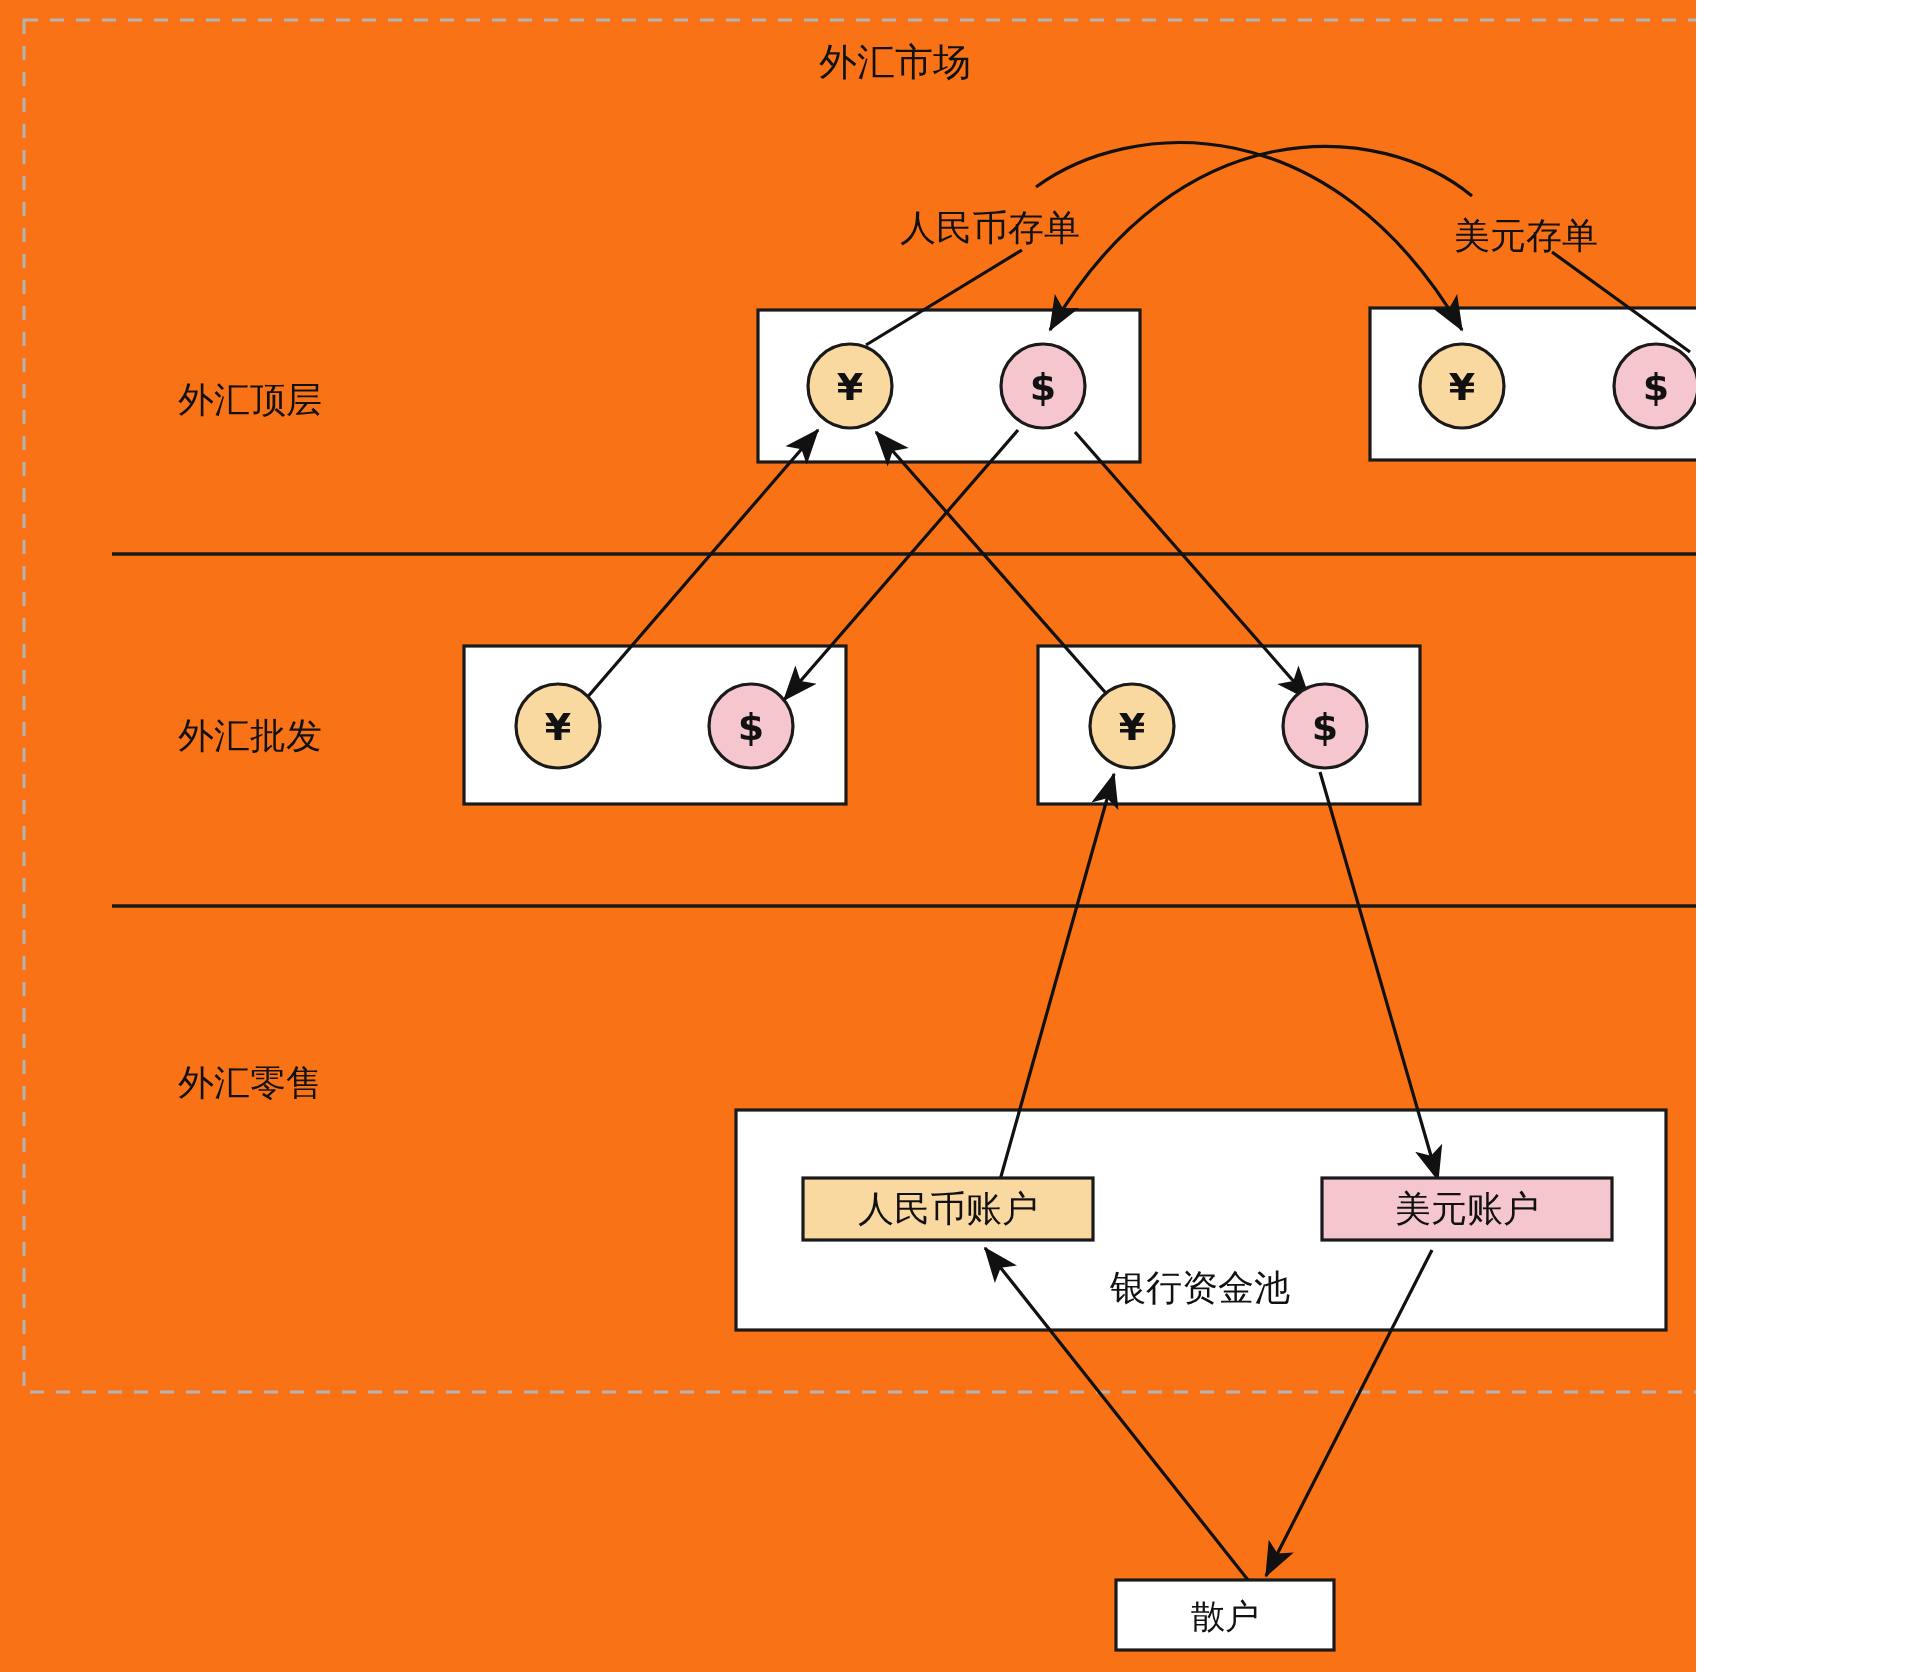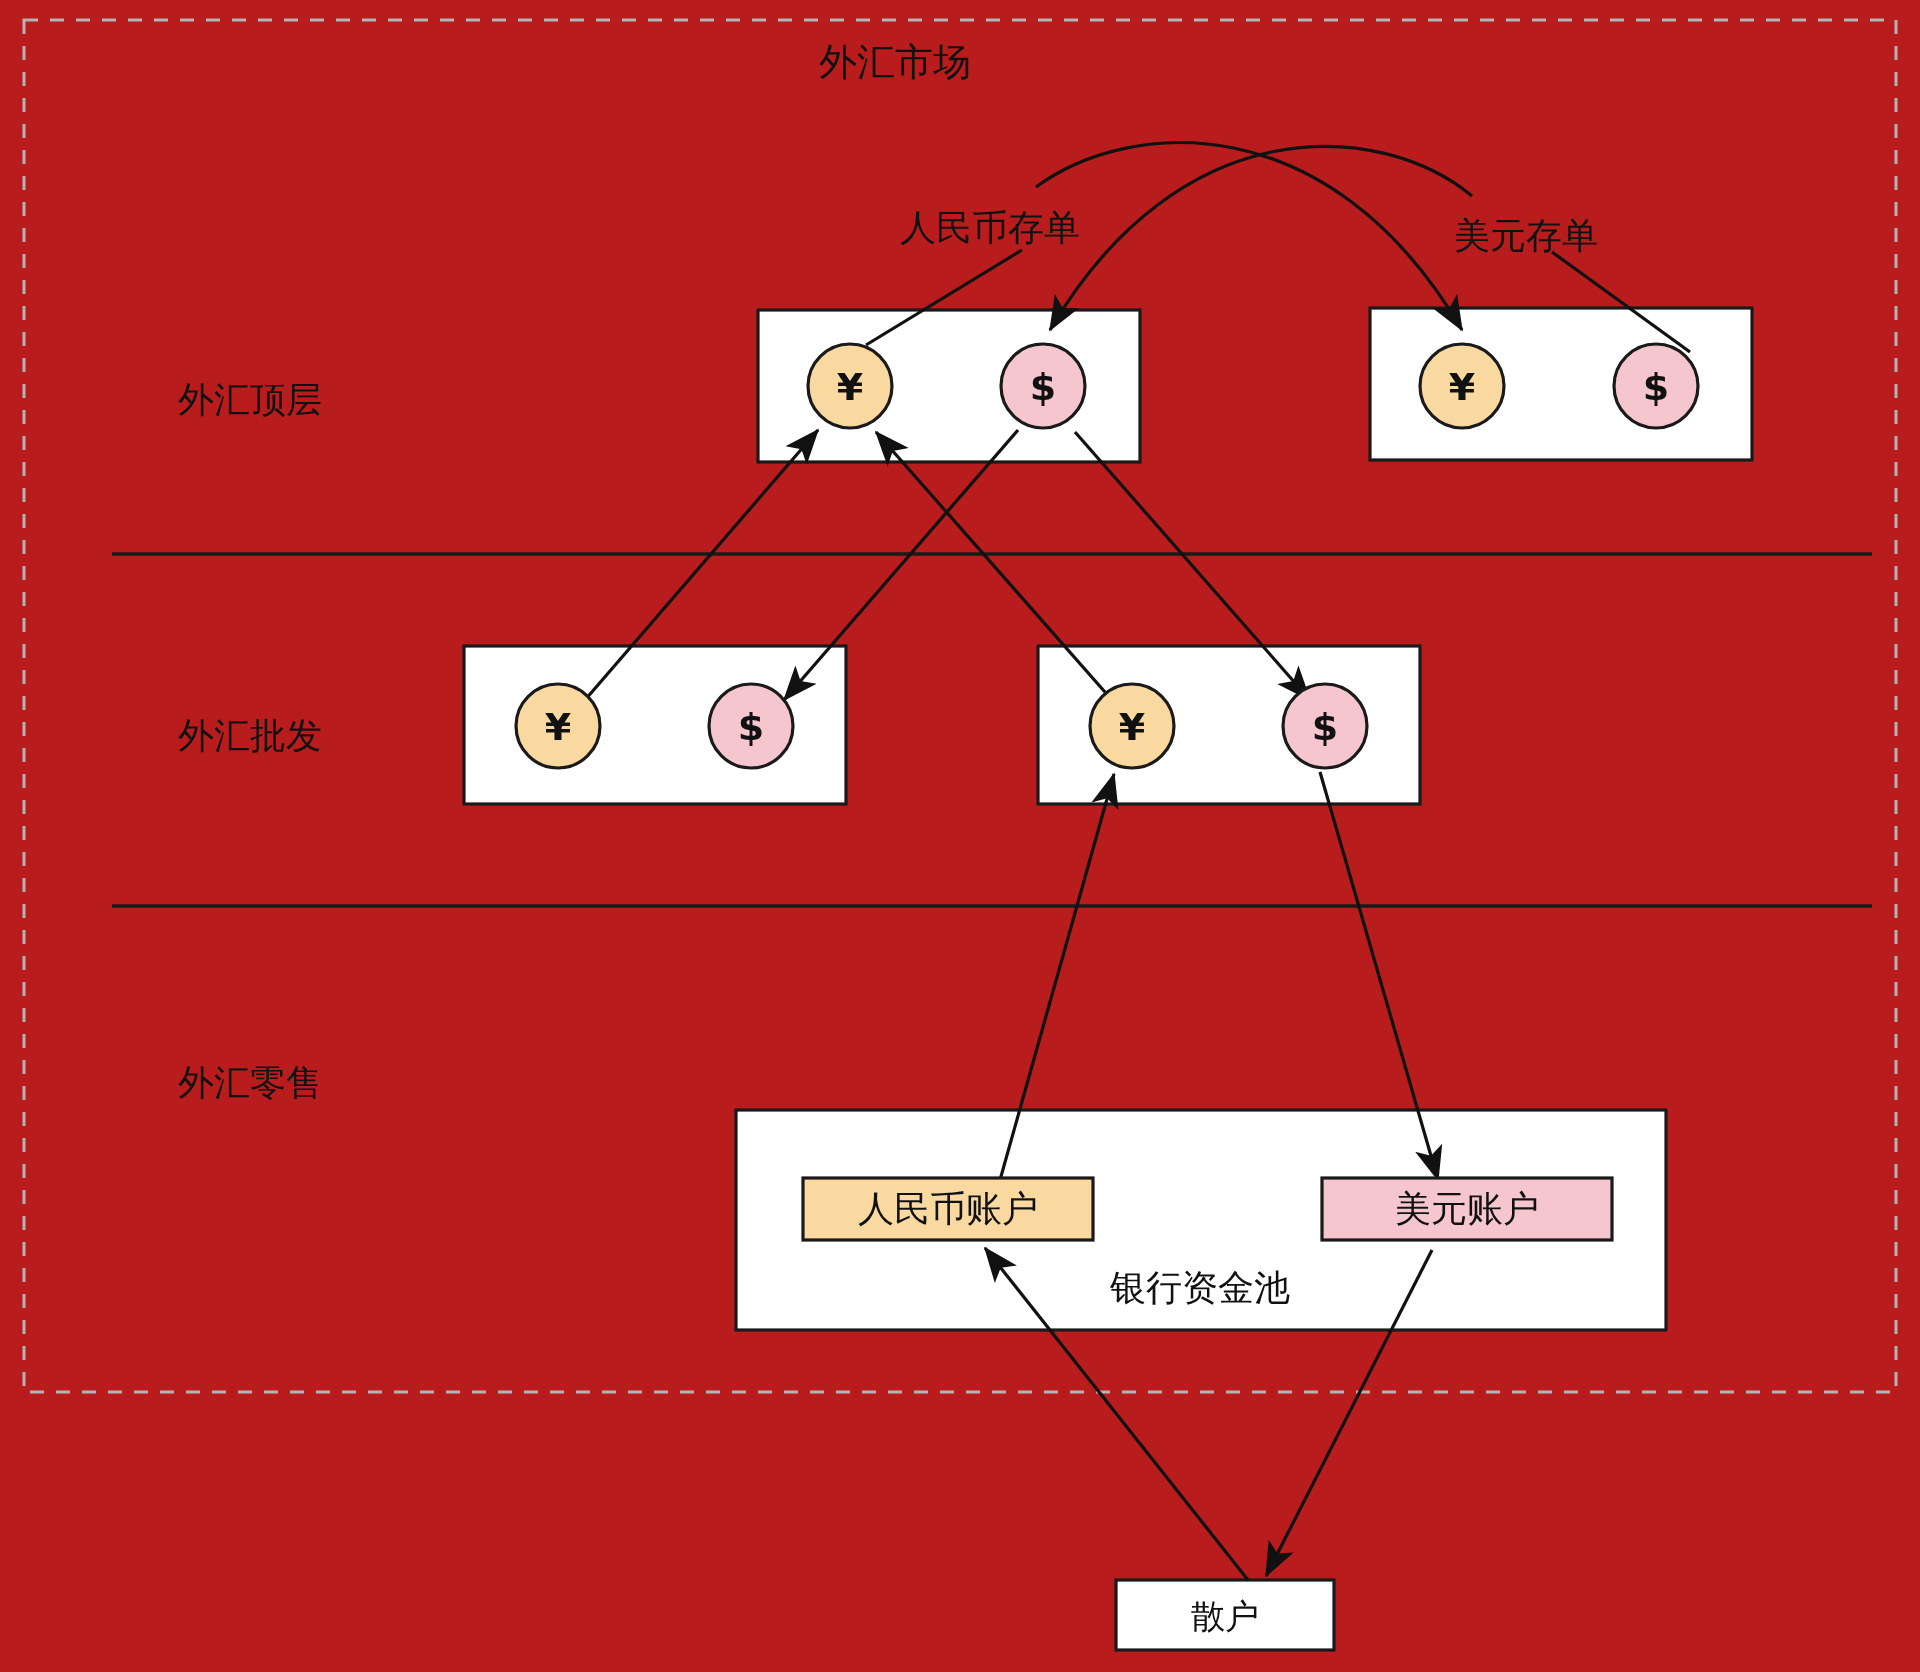--- a/index.html
+++ b/index.html
@@ -5,23 +5,23 @@
   html, body {
     margin: 0;
     padding: 0;
     background: #ffffff;
   }
   body {
     font-family: "Liberation Sans", "DejaVu Sans", sans-serif;
   }
   #stage {
     position: relative;
-    width: 1920px;
+    width: 1696px;
     height: 1672px;
-    background: #b91c1c;
+    background: #f97316;
     overflow: hidden;
   }
   svg.diagram {
     position: absolute;
     left: 0;
     top: 0;
     width: 1920px;
     height: 1672px;
   }
   text {

